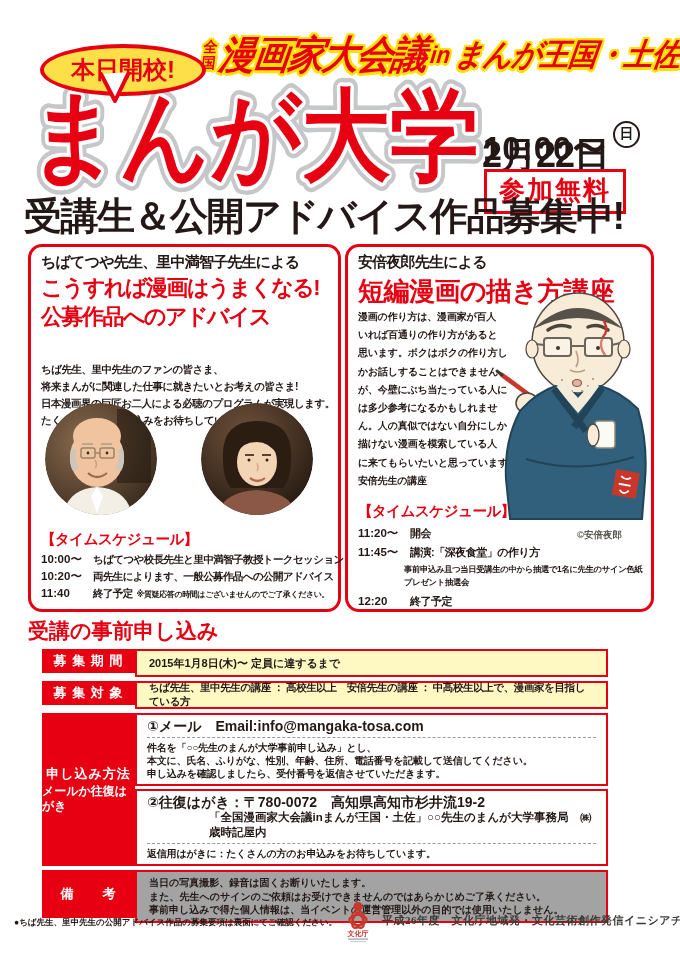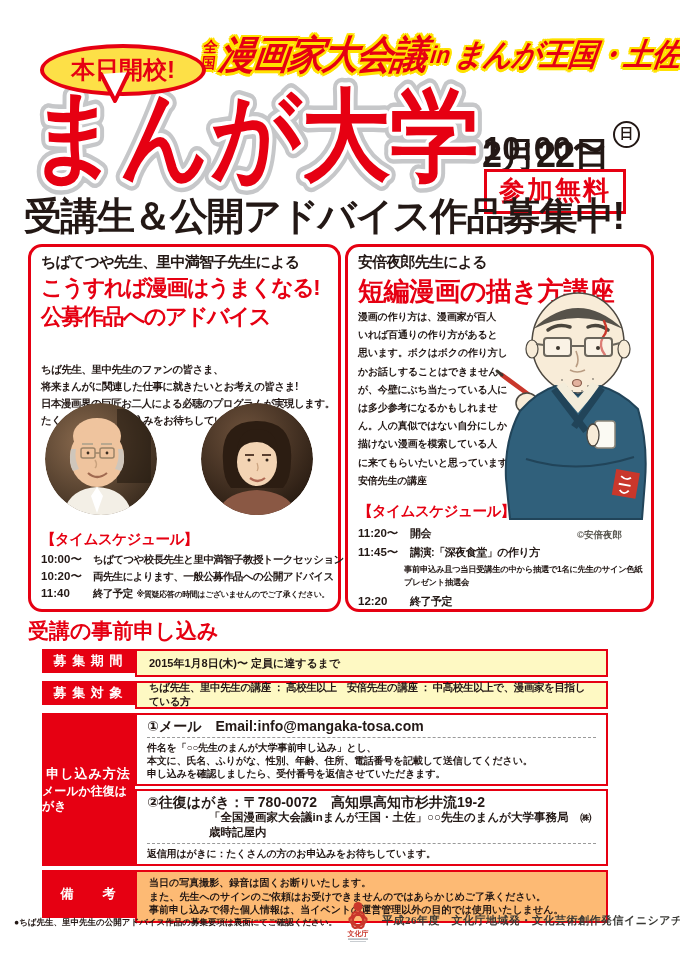--- a/index.html
+++ b/index.html
@@ -78,21 +78,21 @@
   .tlabel-sub{font-size:12px;letter-spacing:0;margin-top:3px;font-weight:bold;}
   .tcontent{flex:1;border:2px solid #e60012;background:#fef9c3;display:flex;align-items:center;
         padding:0 12px;font-size:11px;font-weight:bold;color:#231815;min-height:20px;}
   .h24{height:24px;}
   .method-content{flex:1;display:flex;flex-direction:column;gap:3px;}
   .mbox{border:2px solid #e60012;background:#fff;padding:4px 10px;}
   .mbox-head{font-size:14px;font-weight:bold;line-height:15px;}
   .mbox-head2{font-size:11.5px;font-weight:bold;line-height:15px;padding-left:62px;}
   .dash{border-top:1.5px dashed #9a9a9a;margin:3px 0;}
   .mbox-line{font-size:10px;font-weight:bold;line-height:13px;letter-spacing:-0.2px;}
-  .notes-content{flex:1;border:2px solid #e60012;background:#fdba74;display:flex;flex-direction:column;
+  .notes-content{flex:1;border:2px solid #e60012;background:#a3a3a3;display:flex;flex-direction:column;
         justify-content:center;padding:4px 12px;}
   .note-line{font-size:10px;font-weight:bold;line-height:13.5px;}
 
   
   .footer-note{position:absolute;left:14px;top:917px;font-size:8.5px;font-weight:bold;color:#231815;}
   .bunkacho{position:absolute;left:341px;top:901px;}
   .footer-right{position:absolute;left:382px;top:913px;font-size:11px;font-weight:bold;
         color:#3a3a36;font-family:"Liberation Serif","DejaVu Serif",serif;letter-spacing:0.5px;white-space:nowrap;}
 </style>
 </head>

